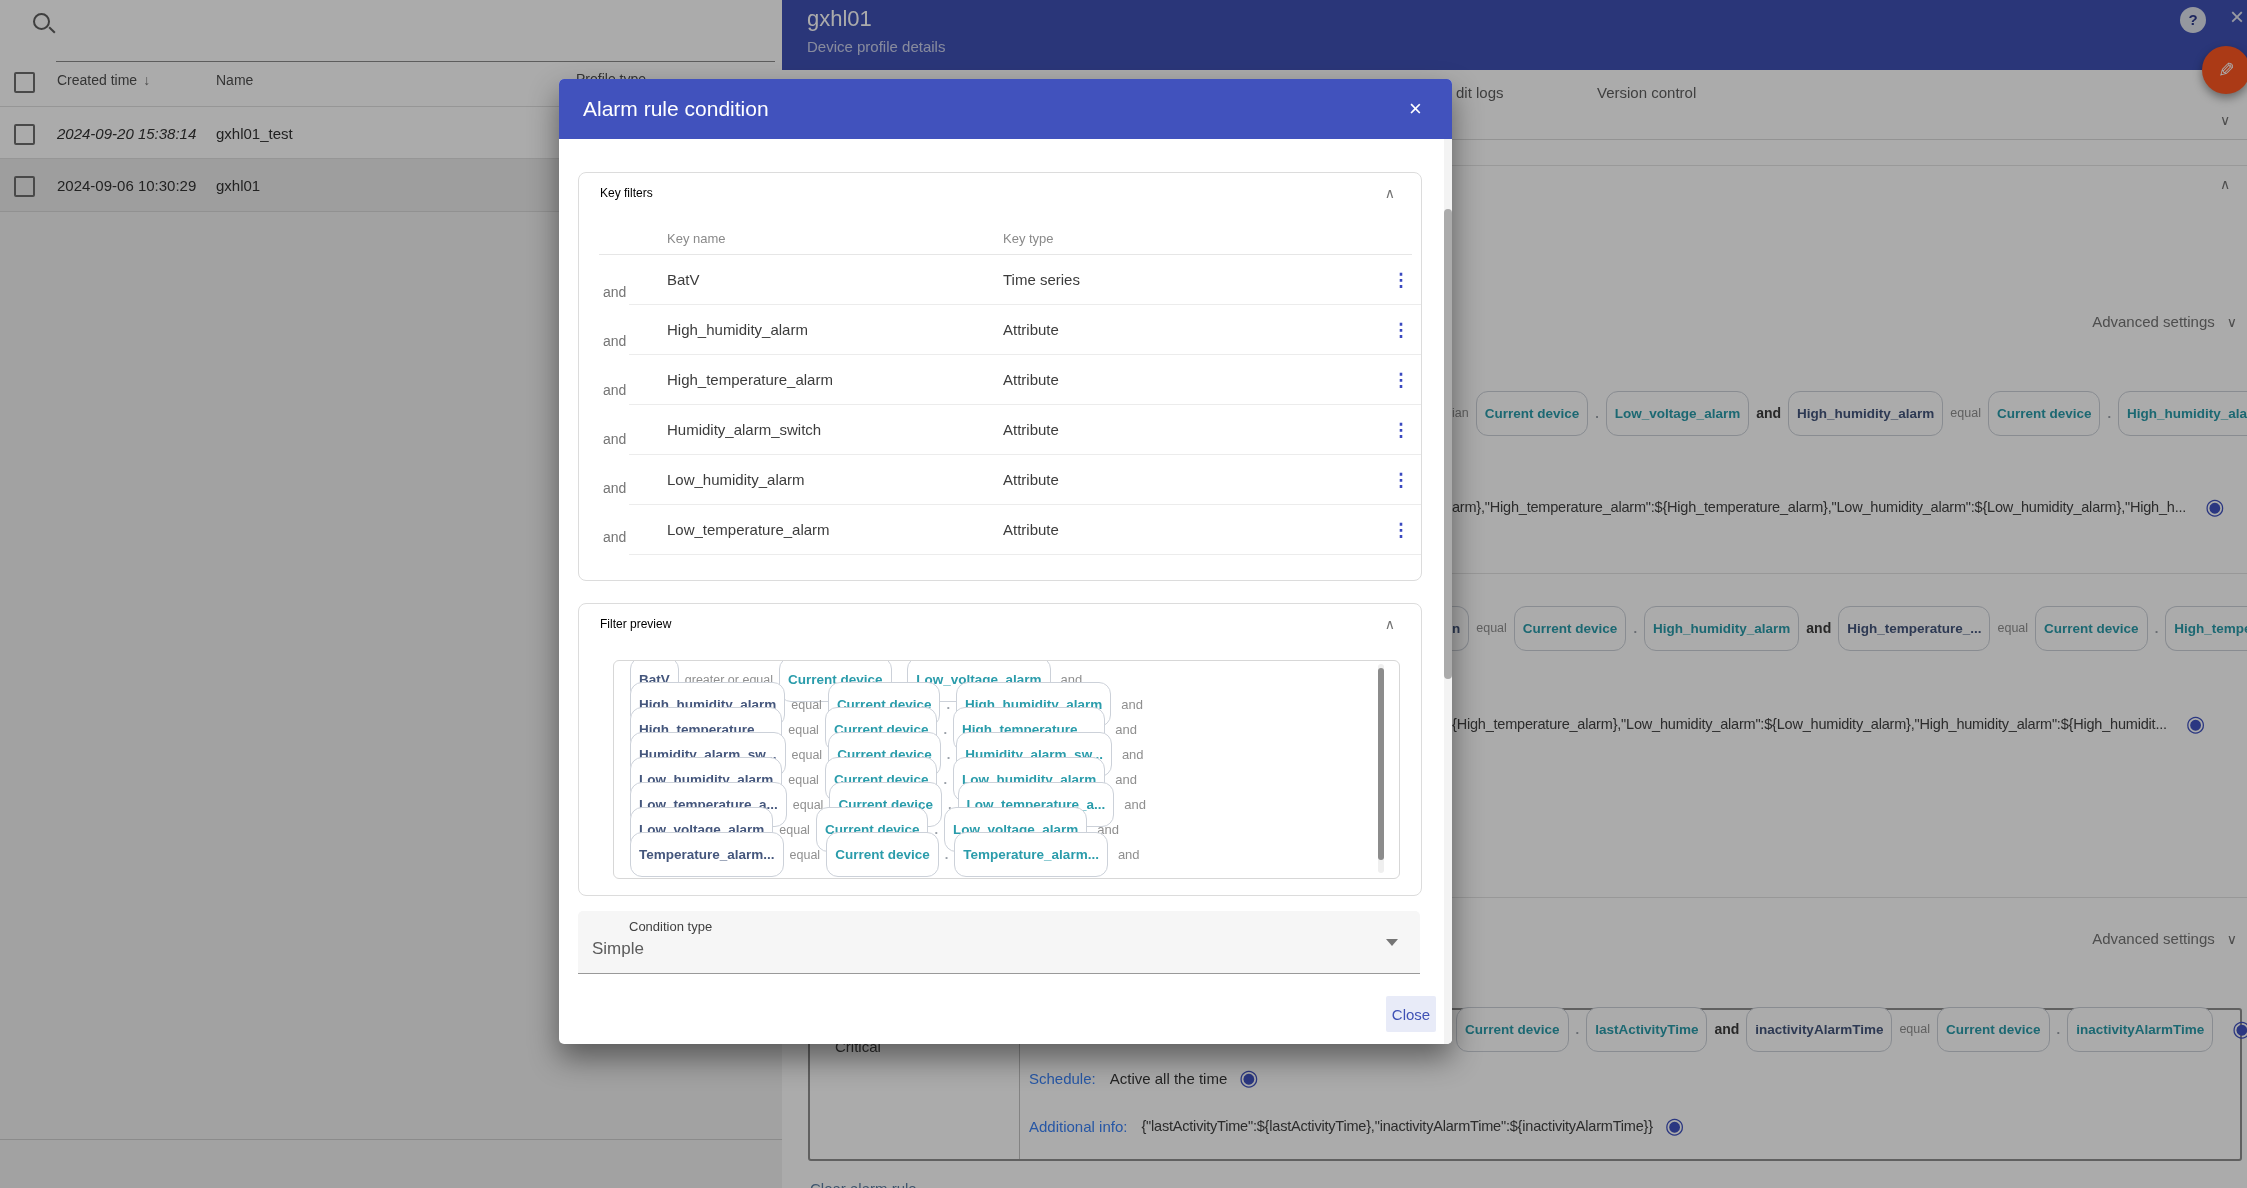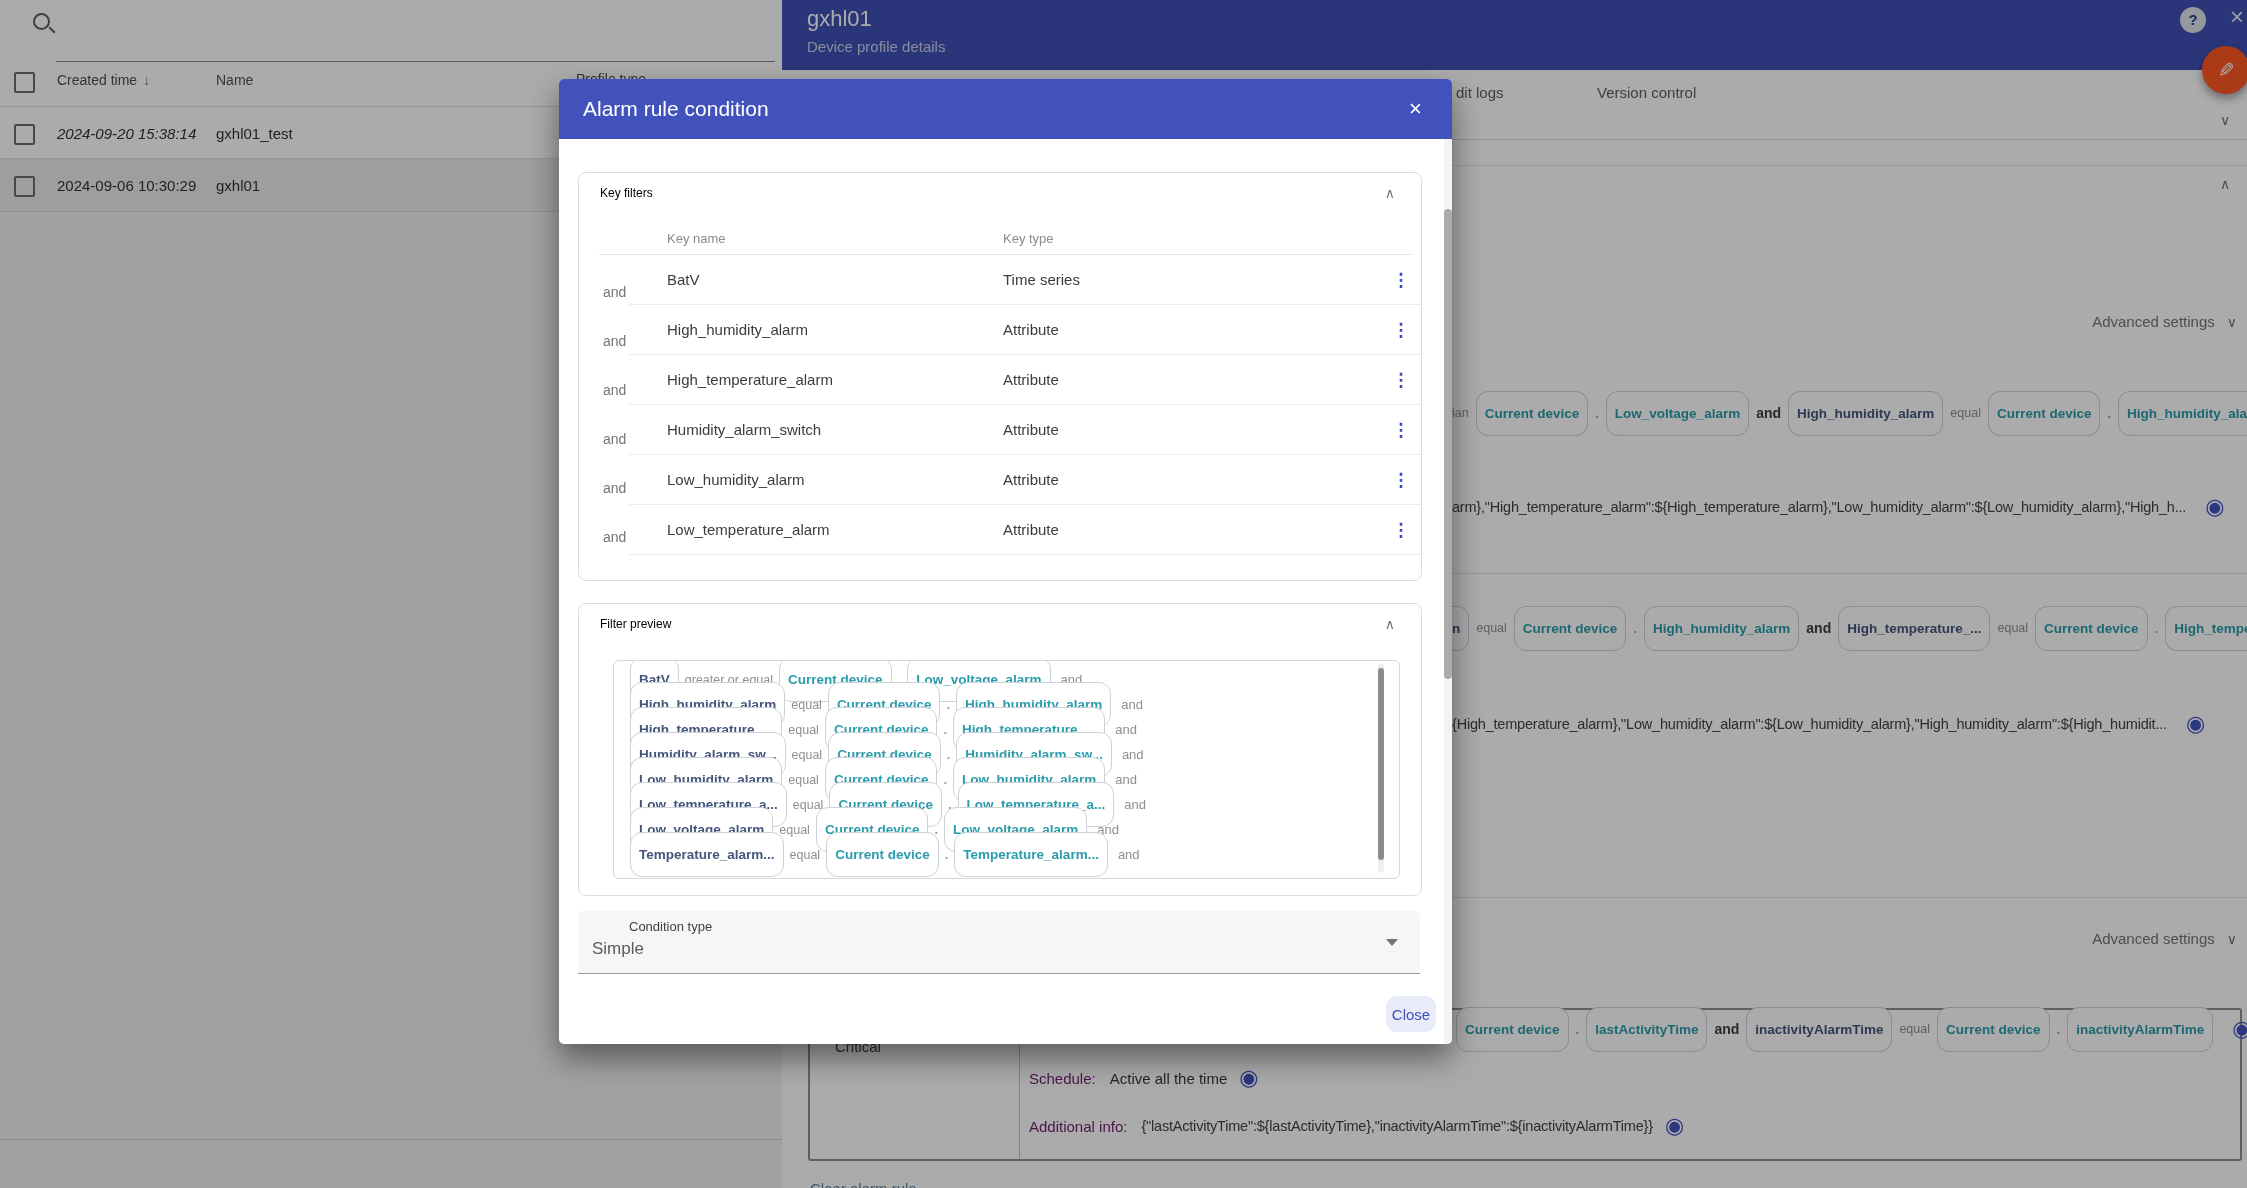--- a/index.html
+++ b/index.html
@@ -36,21 +36,21 @@
   .chip.attr{color:#2a9cab;}
   .chip.cut-right{border-right:none;border-top-right-radius:0;border-bottom-right-radius:0;padding-right:0;}
   .chip.cut-left{border-left:none;border-top-left-radius:0;border-bottom-left-radius:0;padding-left:0;}
   .op{font-size:12.5px;color:#8f8f8f;white-space:nowrap;}
   .and-strong{font-size:14px;font-weight:bold;color:#3d3d3d;}
   .dot{font-size:13px;font-weight:bold;color:#9aa0a8;}
   .json-text{font-size:14.5px;color:#424242;max-width:742px;overflow:hidden;white-space:nowrap;letter-spacing:-0.2px;}
   .eye{color:#4052c0;font-size:22px;line-height:22px;margin-left:12px;}
   .card{position:absolute;left:808px;top:1008px;width:1430px;height:149px;border:2px solid #8f8f8f;border-radius:3px;}
   .card-vdiv{position:absolute;left:209px;top:0;width:1px;height:100%;background:#c4c4c4;}
-  .sched-label{font-size:15px;color:#701a75;}
+  .sched-label{font-size:15px;color:#3b82f6;}
   .sched-value{font-size:15px;color:#373737;margin-left:14px;}
   .ainfo-value{font-size:14.5px;color:#424242;margin-left:14px;letter-spacing:-0.2px;}
   
   .backdrop{position:absolute;inset:0;background:rgba(0,0,0,0.33);z-index:20;}
   .modal{position:absolute;left:559px;top:79px;width:893px;height:965px;background:#fff;border-radius:5px;overflow:hidden;z-index:30;box-shadow:0 14px 30px rgba(0,0,0,0.45);}
   .modal-header{position:absolute;left:0;top:0;width:100%;height:60px;background:#4152bd;}
   .modal-title{position:absolute;left:24px;top:18px;font-size:21px;font-weight:500;color:#fff;}
   .modal-close{position:absolute;left:850px;top:17px;font-size:22px;color:#fff;}
   .m-scroll{position:absolute;right:0;top:60px;width:8px;height:905px;background:#f3f3f3;}
   .m-thumb{position:absolute;right:0;top:70px;width:8px;height:470px;background:#ababab;border-radius:4px;}
@@ -67,21 +67,21 @@
   .kf-and{position:absolute;left:24px;font-size:14px;color:#757575;}
   .fp-box{position:absolute;left:34px;top:56px;width:785px;height:217px;border:1px solid #d7d7d7;border-radius:6px;overflow:hidden;}
   .fp-row{height:25px;display:flex;align-items:center;gap:6px;padding-left:16px;white-space:nowrap;}
   .fp-and{font-size:13px;color:#8f8f8f;font-weight:500;margin-left:4px;}
   .fp-scroll{position:absolute;right:3px;top:4px;width:6px;height:209px;background:#efefef;border-radius:3px;}
   .fp-thumb{position:absolute;right:0;top:4px;width:6px;height:192px;background:#8c8c8c;border-radius:3px;}
   .cond-field{position:absolute;left:19px;top:832px;width:842px;height:62px;background:#f6f6f6;border-bottom:1px solid #999;border-radius:5px 5px 0 0;}
   .cond-label{position:absolute;left:14px;top:8px;font-size:13px;color:#404040;margin-left:37px;}
   .cond-value{position:absolute;left:14px;top:28px;font-size:17px;color:#5c5c5c;}
   .cond-caret{position:absolute;right:22px;top:28px;width:0;height:0;border-left:6px solid transparent;border-right:6px solid transparent;border-top:7px solid #757575;}
-  .close-btn{position:absolute;left:827px;top:917px;width:50px;height:36px;background:#e8ebf8;border-radius:11px;display:flex;align-items:center;justify-content:center;font-size:15px;font-weight:500;color:#3f51b5;}
+  .close-btn{position:absolute;left:827px;top:917px;width:50px;height:36px;background:#e8ebf8;border-radius:2px;display:flex;align-items:center;justify-content:center;font-size:15px;font-weight:500;color:#3f51b5;}
   .clipped-text{position:absolute;left:810px;top:1180px;font-size:15px;color:#5d7fa3;}
 </style>
 </head>
 <body>
 
 <div id="screen">
 
   <div id="bg-layer" class="abs" style="inset:0;">
 
     <div class="abs" style="left:0;top:0;width:782px;height:1188px;background:#fff;">

